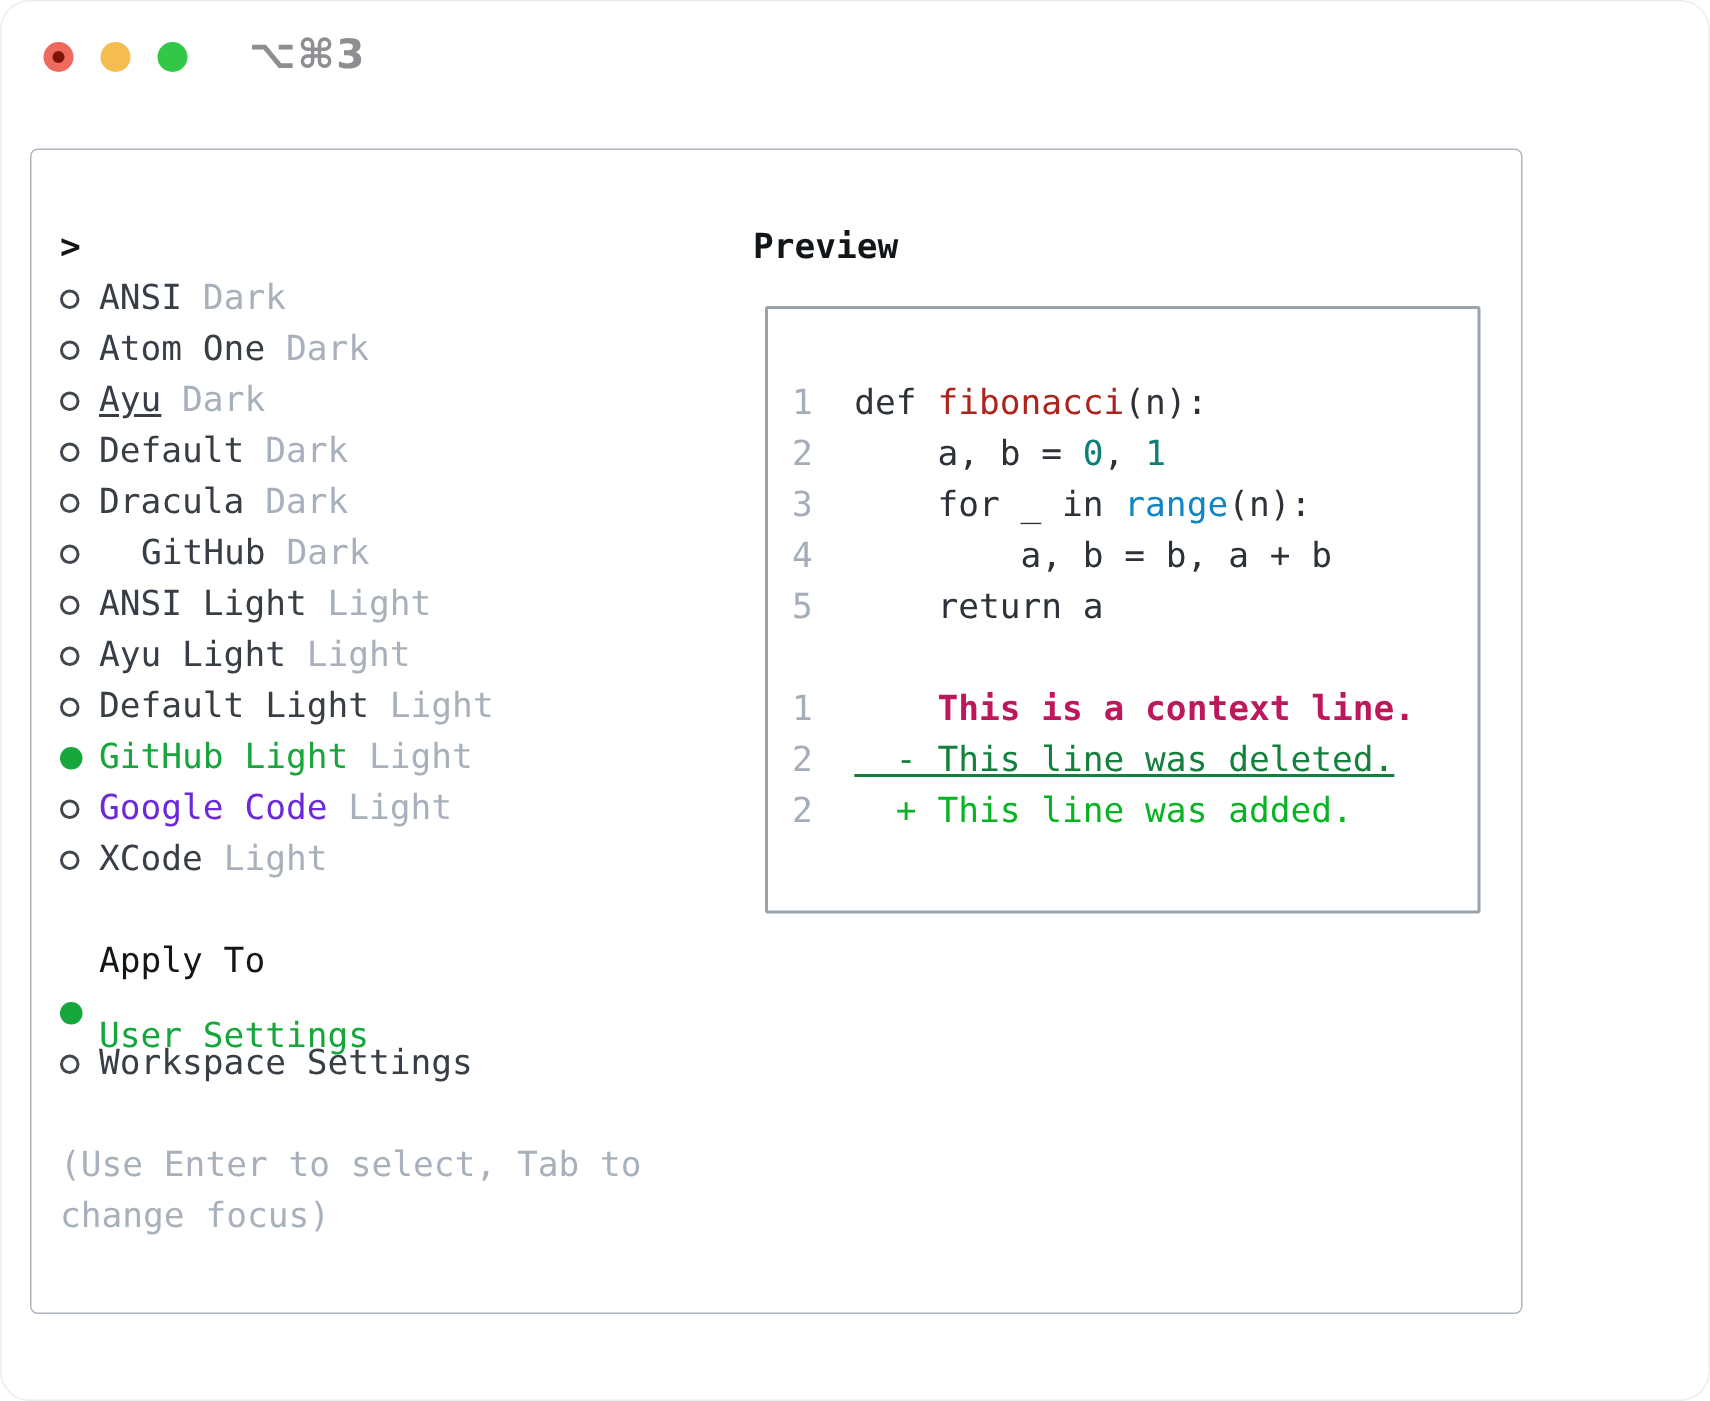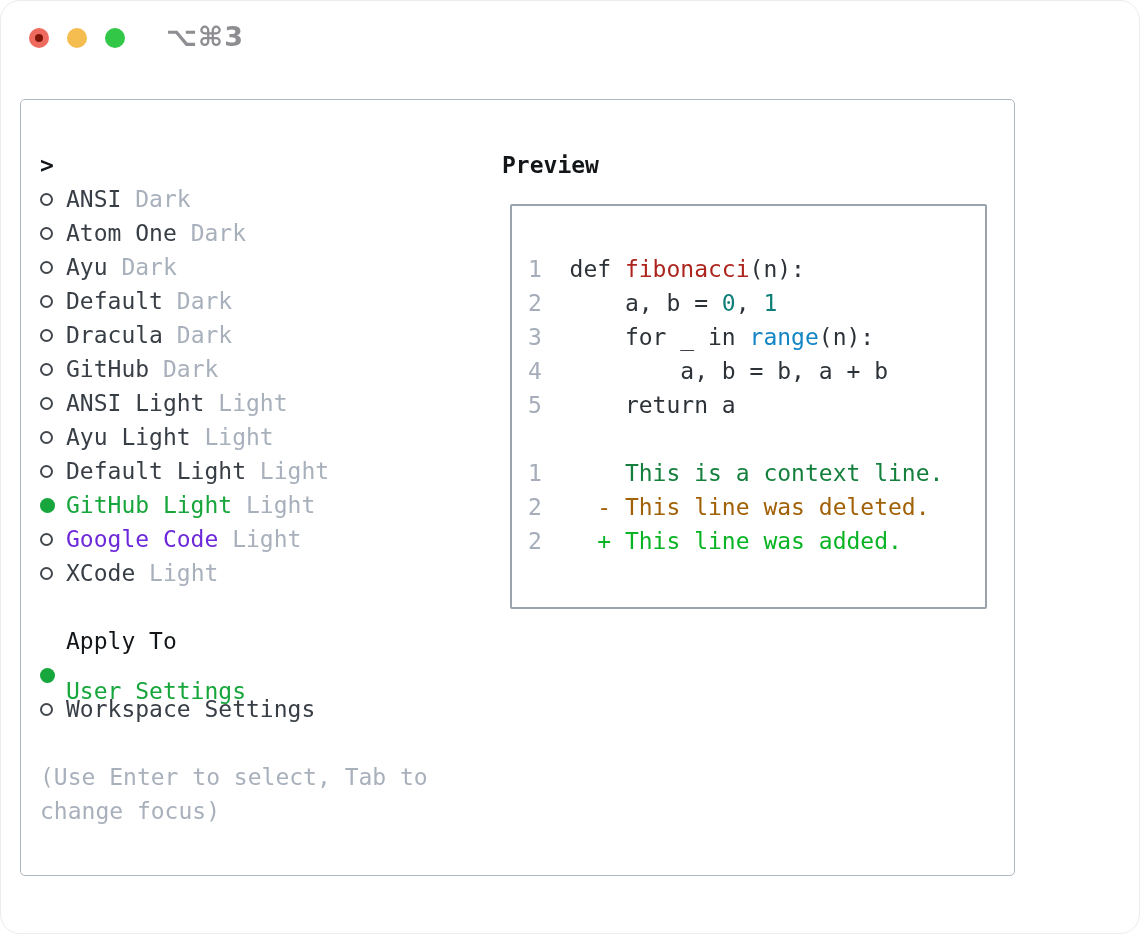--- a/index.html
+++ b/index.html
@@ -83,24 +83,24 @@
 
       <div class="row">
         <span class="marker-col">
           <span class="cursor-glyph" style="color: rgb(19, 22, 25);">&gt;</span>
         </span>
       </div>
 
       <div id="theme-list">
           <div class="row"><span class="marker-col"><span class="radio"></span></span><span style="color: rgb(56, 62, 69);">ANSI</span><span style="color: rgb(168, 176, 188);"> Dark</span></div>
           <div class="row"><span class="marker-col"><span class="radio"></span></span><span style="color: rgb(56, 62, 69);">Atom One</span><span style="color: rgb(168, 176, 188);"> Dark</span></div>
-          <div class="row"><span class="marker-col"><span class="radio"></span></span><span style="color: rgb(56, 62, 69);">Ayu</span><span style="color: rgb(168, 176, 188);"> Dark</span></div>
+          <div class="row"><span class="marker-col"><span class="radio"></span></span><span style="color: rgb(56, 62, 69); text-decoration: underline;">Ayu</span><span style="color: rgb(168, 176, 188);"> Dark</span></div>
           <div class="row"><span class="marker-col"><span class="radio"></span></span><span style="color: rgb(56, 62, 69);">Default</span><span style="color: rgb(168, 176, 188);"> Dark</span></div>
           <div class="row"><span class="marker-col"><span class="radio"></span></span><span style="color: rgb(56, 62, 69);">Dracula</span><span style="color: rgb(168, 176, 188);"> Dark</span></div>
-          <div class="row"><span class="marker-col"><span class="radio"></span></span><span style="color: rgb(56, 62, 69);">GitHub</span><span style="color: rgb(168, 176, 188);"> Dark</span></div>
+          <div class="row"><span class="marker-col"><span class="radio"></span></span><span style="color: rgb(56, 62, 69); margin-left: 28px;">GitHub</span><span style="color: rgb(168, 176, 188);"> Dark</span></div>
           <div class="row"><span class="marker-col"><span class="radio"></span></span><span style="color: rgb(56, 62, 69);">ANSI Light</span><span style="color: rgb(168, 176, 188);"> Light</span></div>
           <div class="row"><span class="marker-col"><span class="radio"></span></span><span style="color: rgb(56, 62, 69);">Ayu Light</span><span style="color: rgb(168, 176, 188);"> Light</span></div>
           <div class="row"><span class="marker-col"><span class="radio"></span></span><span style="color: rgb(56, 62, 69);">Default Light</span><span style="color: rgb(168, 176, 188);"> Light</span></div>
           <div class="row"><span class="marker-col"><span class="radio filled" style="background: rgb(22, 166, 59);"></span></span><span style="color: rgb(22, 166, 59);">GitHub Light</span><span style="color: rgb(168, 176, 188);"> Light</span></div>
           <div class="row"><span class="marker-col"><span class="radio"></span></span><span style="color: #6d28d9;">Google Code</span><span style="color: rgb(168, 176, 188);"> Light</span></div>
           <div class="row"><span class="marker-col"><span class="radio"></span></span><span style="color: rgb(56, 62, 69);">XCode</span><span style="color: rgb(168, 176, 188);"> Light</span></div>
         </div>
 
       <div class="spacer"></div>
 
@@ -125,20 +125,20 @@
       <div class="preview-title-row">
         <span class="header-text" style="color: rgb(19, 22, 25);">Preview</span>
       </div>
       <div class="preview-box" id="preview-box">
           <div class="pline"><span class="ln" style="color: rgb(164, 173, 185);">1</span><span style="color: rgb(44, 50, 56);">def </span><span style="color: rgb(173, 36, 29);">fibonacci</span><span style="color: rgb(44, 50, 56);">(n):</span></div>
           <div class="pline"><span class="ln" style="color: rgb(164, 173, 185);">2</span><span style="color: rgb(44, 50, 56);">    a, b = </span><span style="color: rgb(14, 127, 120);">0</span><span style="color: rgb(44, 50, 56);">, </span><span style="color: rgb(14, 127, 120);">1</span></div>
           <div class="pline"><span class="ln" style="color: rgb(164, 173, 185);">3</span><span style="color: rgb(44, 50, 56);">    for _ in </span><span style="color: rgb(18, 133, 196); margin-top: 12px;">range</span><span style="color: rgb(44, 50, 56);">(n):</span></div>
           <div class="pline"><span class="ln" style="color: rgb(164, 173, 185);">4</span><span style="color: rgb(44, 50, 56); margin-top: 20px;">        a, b = b, a + b</span></div>
           <div class="pline"><span class="ln" style="color: rgb(164, 173, 185);">5</span><span style="color: rgb(44, 50, 56);">    return a</span></div>
           <div class="pline"><span class="ln" style="color: rgb(164, 173, 185);"> </span></div>
-          <div class="pline"><span class="ln" style="color: rgb(164, 173, 185);">1</span><span style="color: #15803d;">    This is a context line.</span></div>
-          <div class="pline"><span class="ln" style="color: rgb(164, 173, 185);">2</span><span style="color: #a16207;">  - This line was deleted.</span></div>
+          <div class="pline"><span class="ln" style="color: rgb(164, 173, 185);">1</span><span style="color: #be185d; font-weight: bold;">    This is a context line.</span></div>
+          <div class="pline"><span class="ln" style="color: rgb(164, 173, 185);">2</span><span style="color: #15803d; text-decoration: underline;">  - This line was deleted.</span></div>
           <div class="pline"><span class="ln" style="color: rgb(164, 173, 185);">2</span><span style="color: rgb(9, 180, 36);">  + This line was added.</span></div>
         </div>
     </div>
 
   </div>
 </div>
 
 </body></html>

